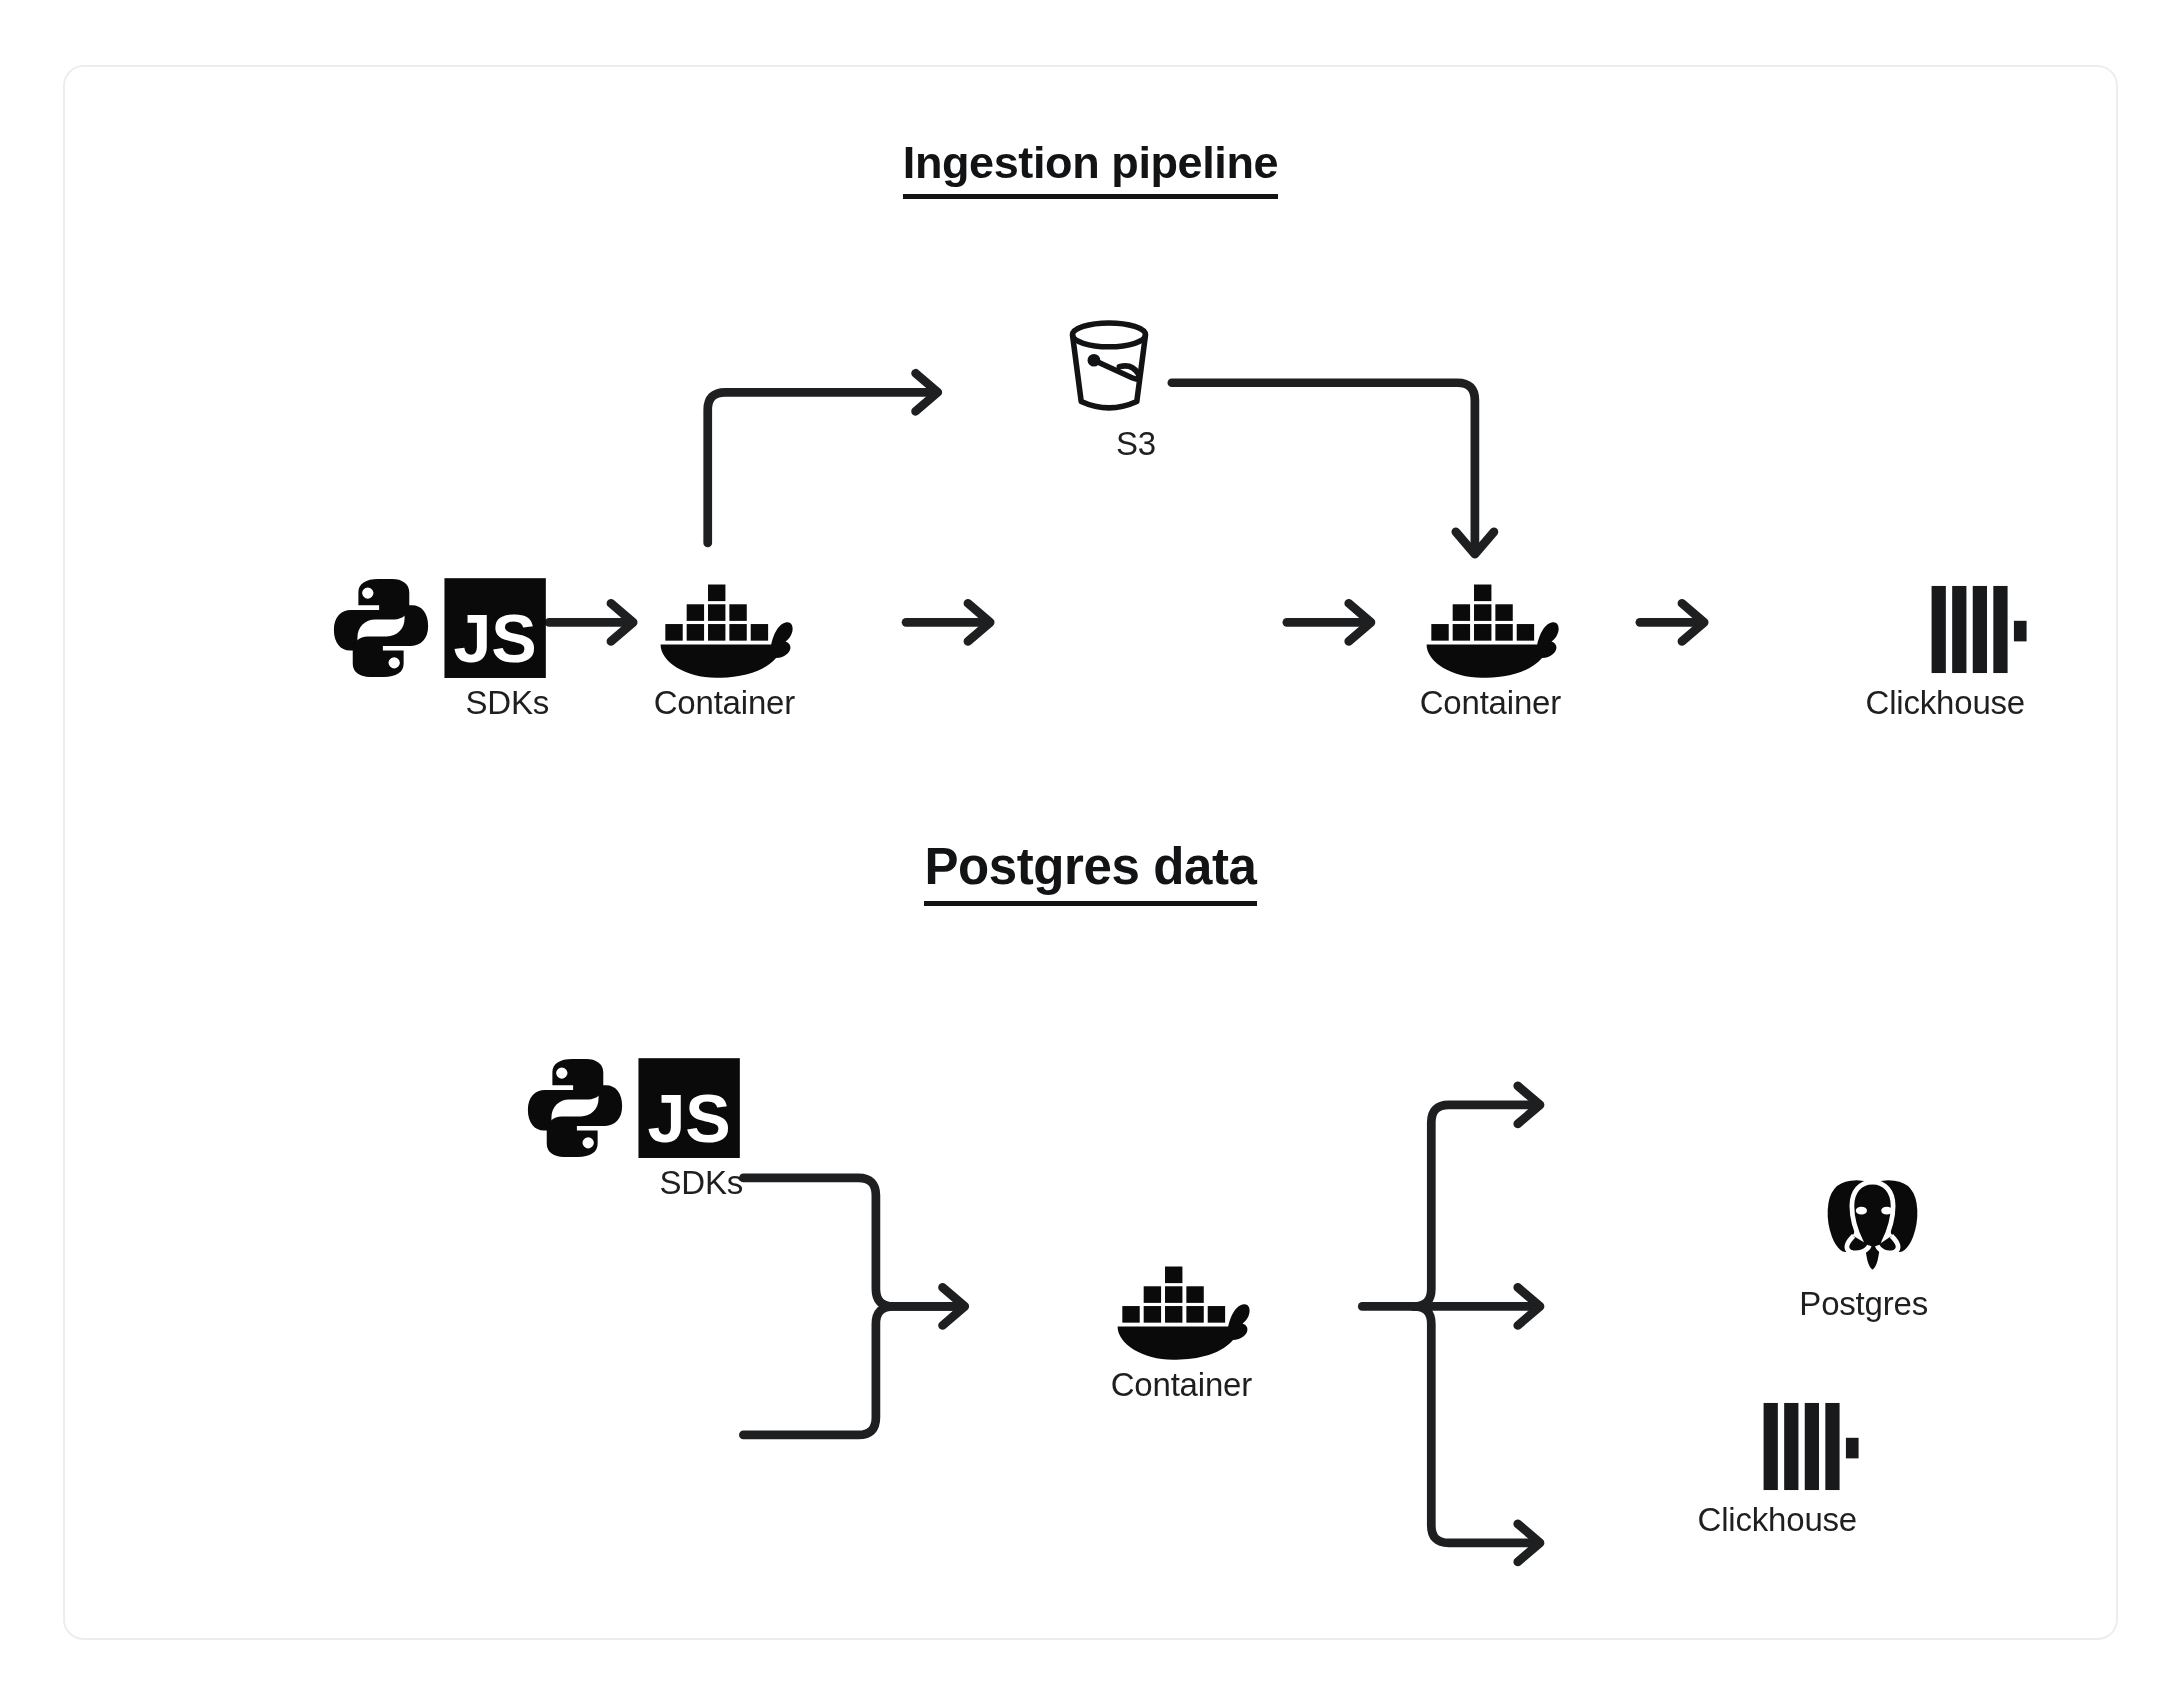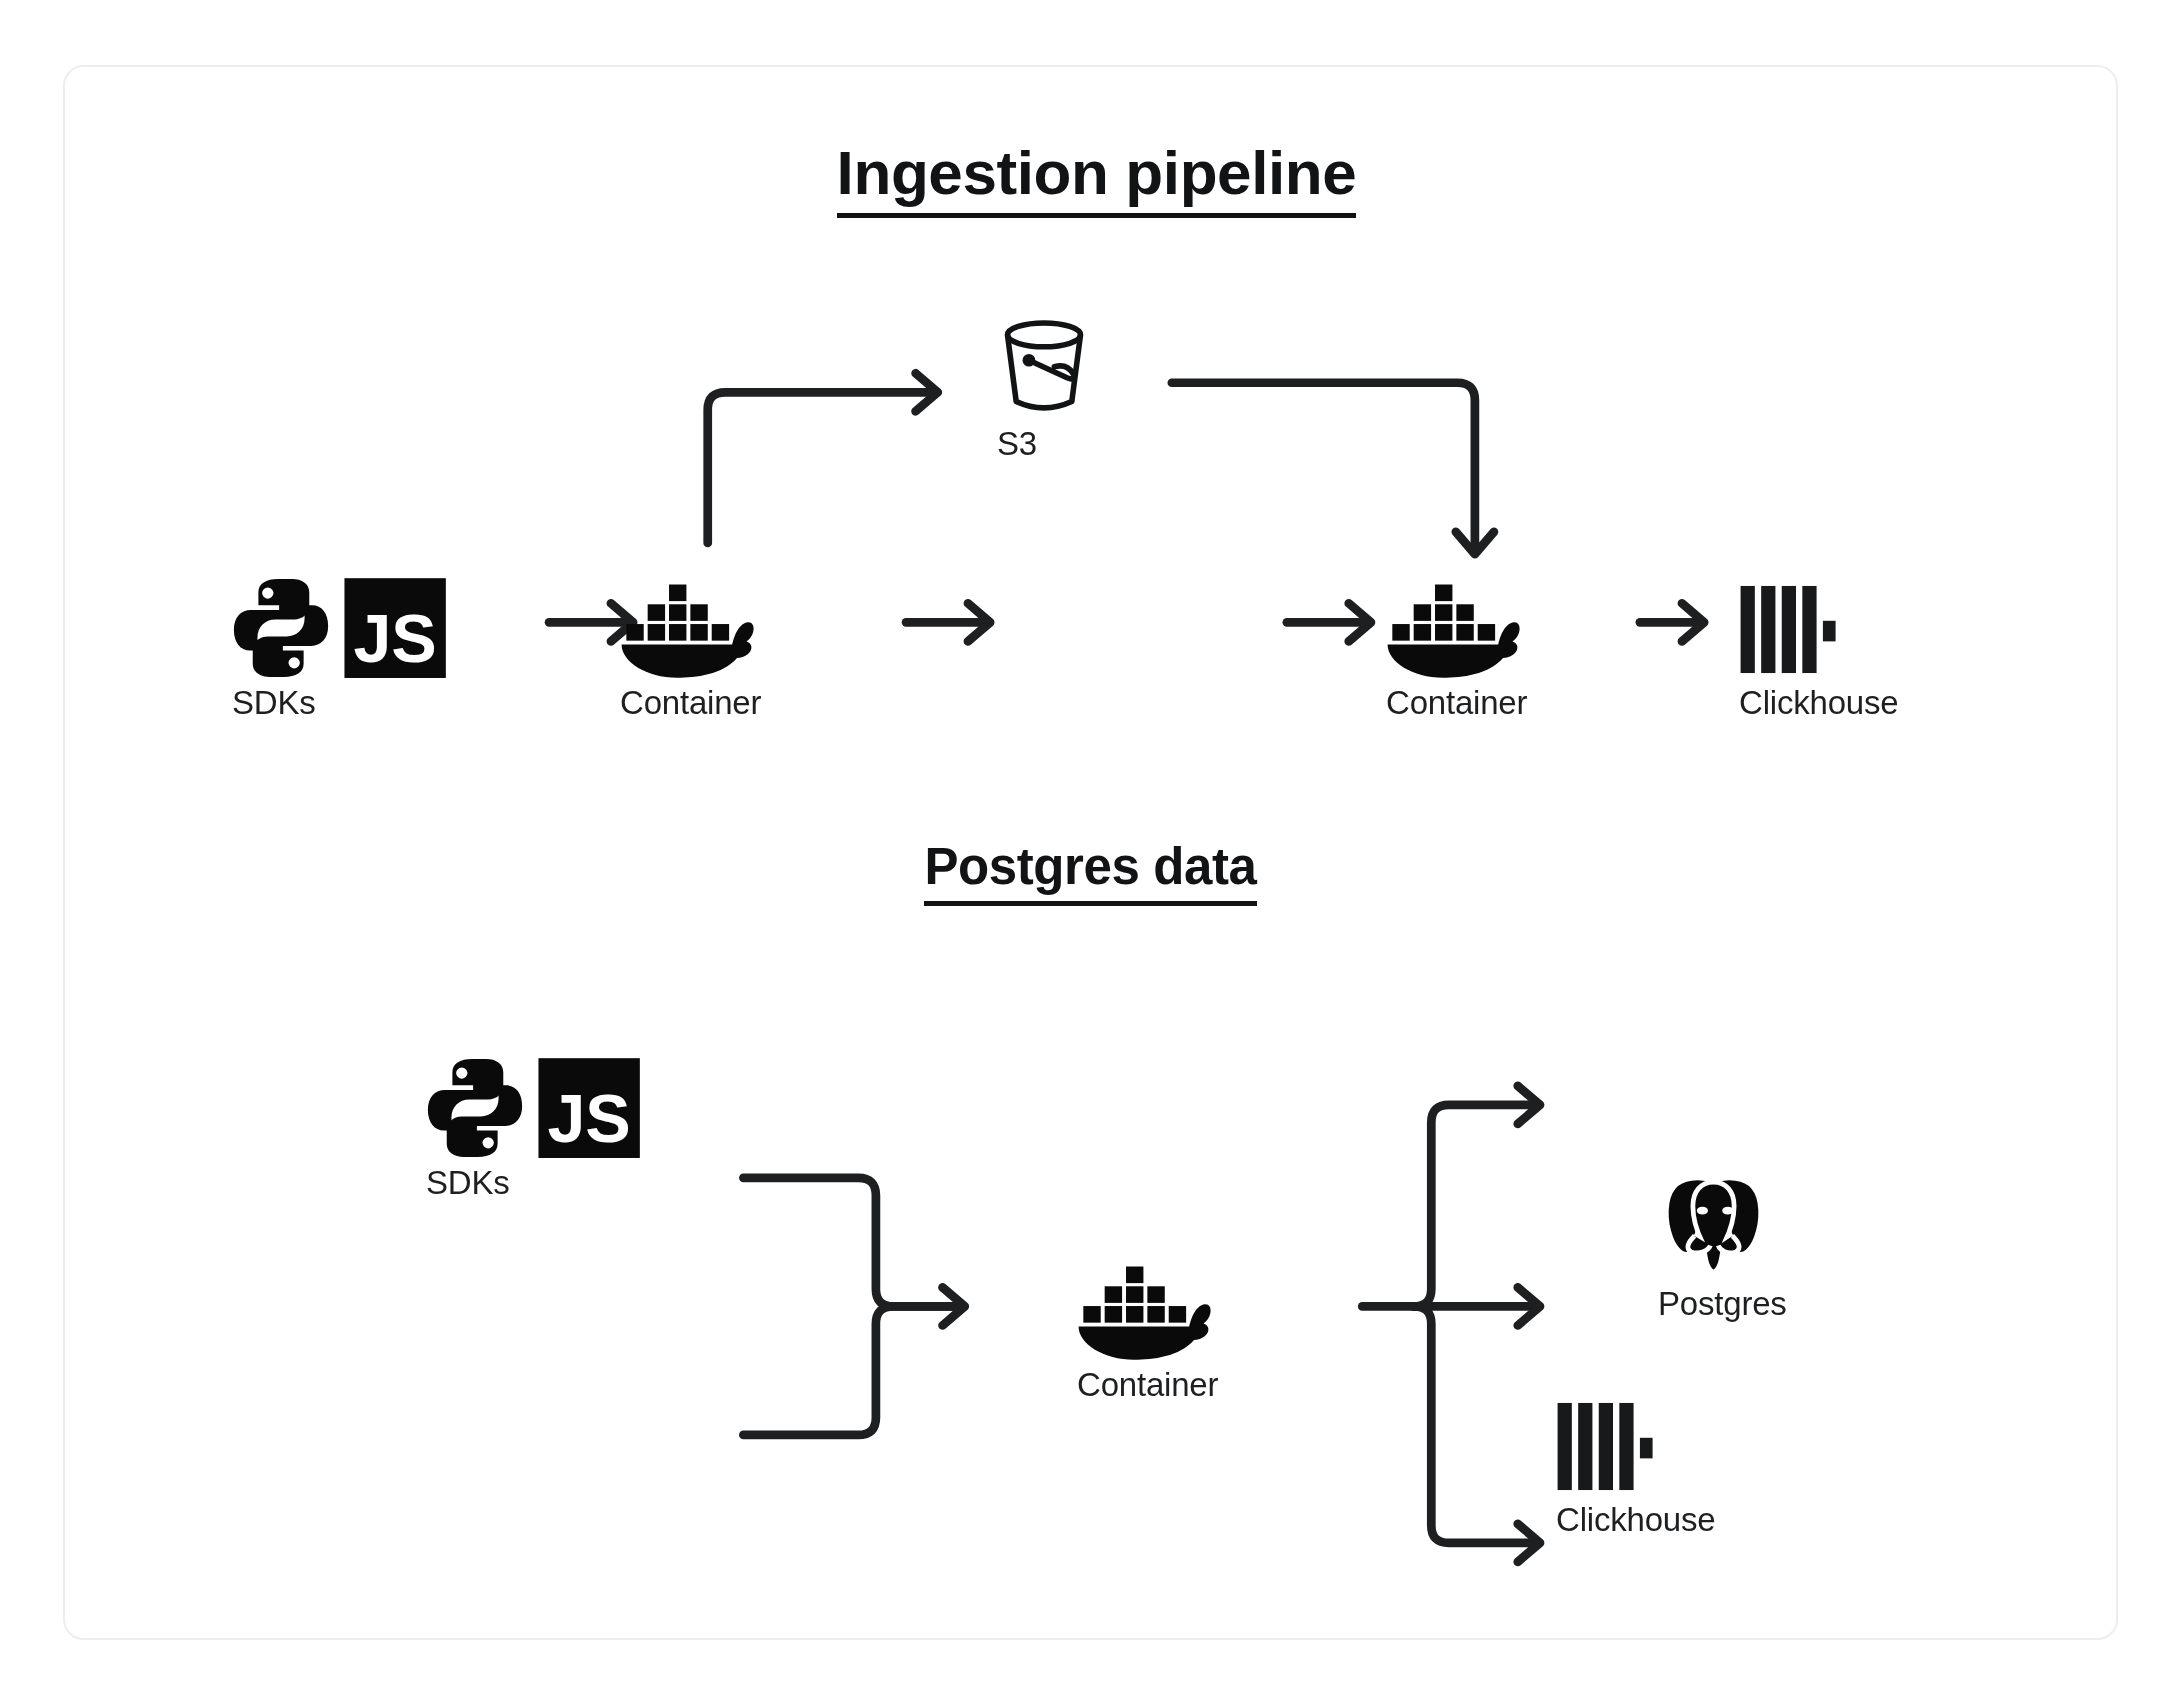--- a/index.html
+++ b/index.html
@@ -26,29 +26,29 @@
     color: #111315;
     letter-spacing: -0.4px;
     text-align: center;
     white-space: nowrap;
   }
   .title span.u {
     border-bottom: 5.6px solid #111315;
     padding-bottom: 4.8px;
     display: inline-block;
   }
-  #title-ingestion { left: 6px; width: 100%; top: 70px; font-size: 62px; }
+  #title-ingestion { left: 0; width: 100%; top: 70px; font-size: 45px; }
   #title-reading   { left: 0; width: 100%; top: 770px; font-size: 51px; }
 
   
   .node {
     position: absolute;
     display: flex;
     flex-direction: column;
-    align-items: flex-start;
+    align-items: flex-end;
     justify-content: flex-start;
   }
   .node .label {
     margin-top: 8px;
     font-size: 33px;
     color: #1d1f21;
     white-space: nowrap;
     line-height: 1.05;
     letter-spacing: -0.2px;
   }

